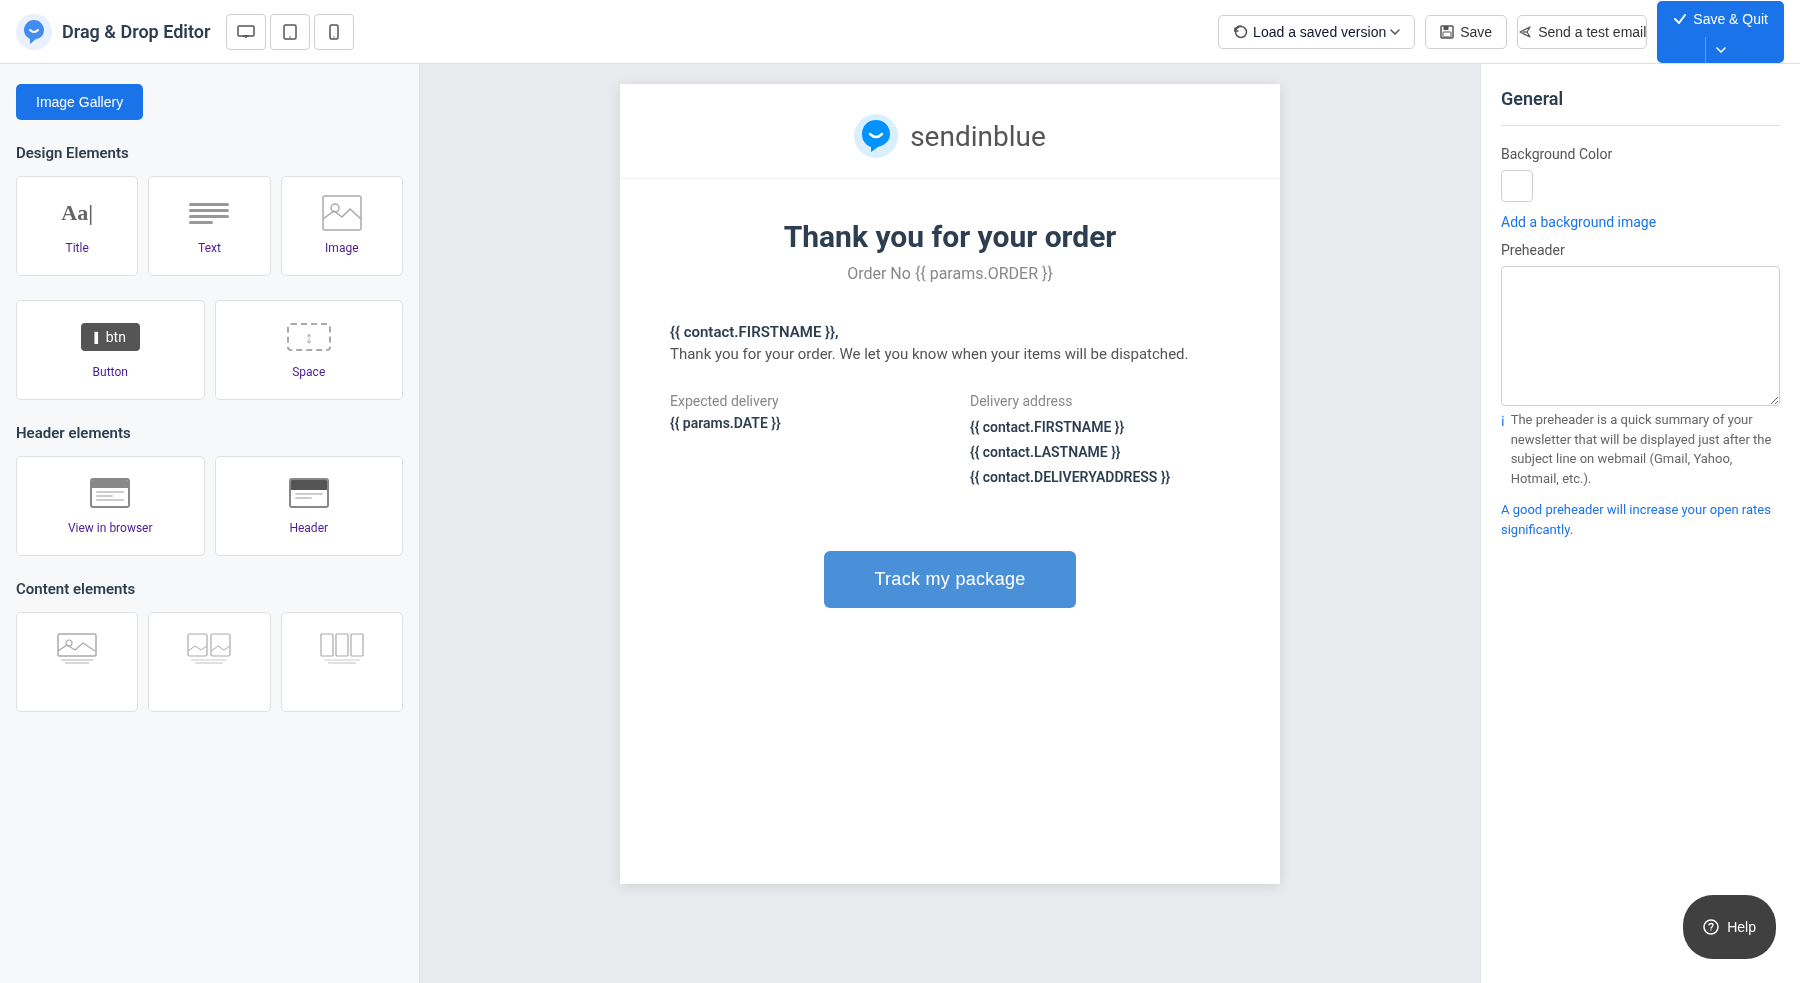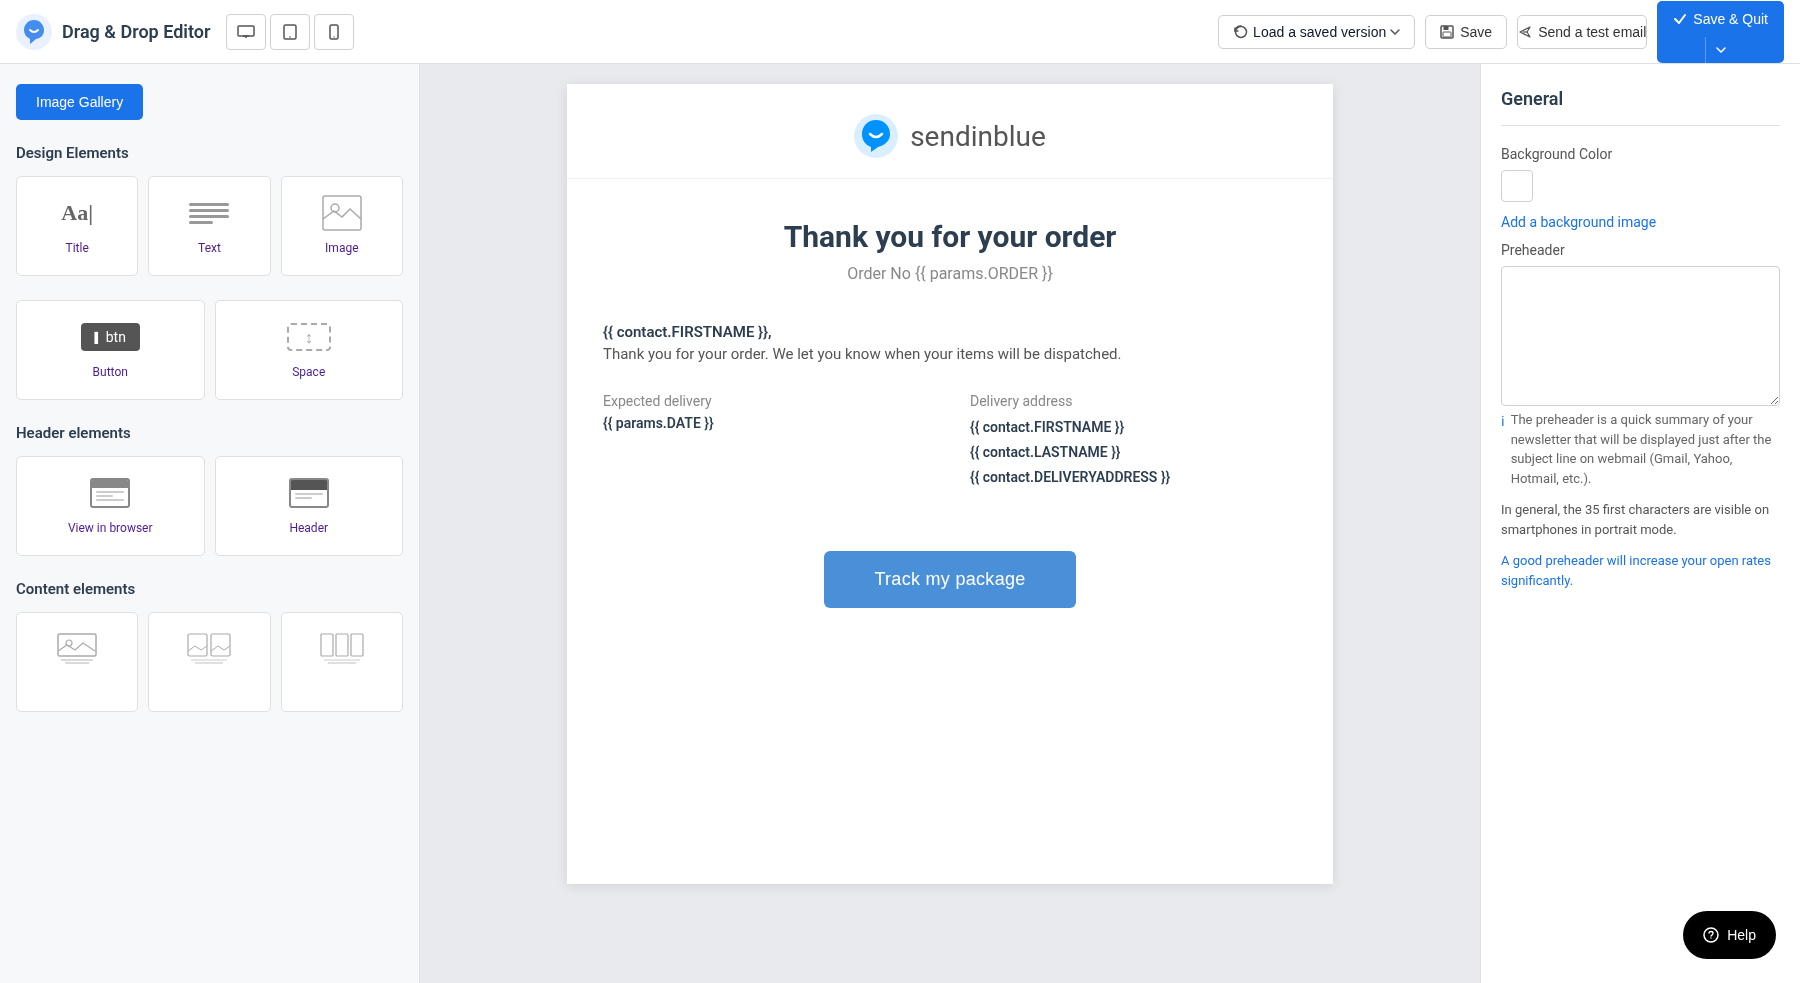--- a/index.html
+++ b/index.html
@@ -100,32 +100,32 @@
     .header-top { background: #555; height: 10px; }
     .header-bottom { display: flex; flex-direction: column; gap: 2px; padding: 3px 4px; }
     .header-line { height: 2px; background: #ccc; border-radius: 1px; }
 
     
     .canvas-area {
       flex: 1; overflow-y: auto; background: #e8eaed;
       display: flex; flex-direction: column; align-items: center; padding: 20px 0;
     }
     .email-canvas {
-      background: #fff; width: 766px; min-height: 800px;
+      background: #fff; width: 660px; min-height: 800px;
       box-shadow: 0 2px 12px rgba(0,0,0,0.1);
     }
     .email-header-logo {
       background: #fff; padding: 30px 20px 20px;
       display: flex; align-items: center; justify-content: center;
       border-bottom: 1px solid #f0f0f0;
     }
     .sendinblue-logo { display: flex; align-items: center; gap: 12px; }
     .sendinblue-icon { width: 44px; height: 44px; }
     .sendinblue-text { font-size: 28px; color: #555; font-weight: 400; }
-    .email-body { padding: 40px 36px; }
+    .email-body { padding: 40px 50px; }
     .email-title-section { text-align: center; margin-bottom: 40px; }
     .email-main-title { font-size: 30px; font-weight: 700; color: #2c3e50; margin-bottom: 10px; }
     .email-order-num { font-size: 16px; color: #888; }
     .email-greeting { margin-bottom: 30px; }
     .email-greeting-name { font-size: 15px; font-weight: 600; color: #2c3e50; }
     .email-greeting-text { font-size: 15px; color: #555; margin-top: 4px; }
     .email-delivery-row { display: flex; gap: 40px; margin-bottom: 40px; }
     .delivery-col { flex: 1; }
     .delivery-label { font-size: 14px; color: #888; margin-bottom: 6px; }
     .delivery-value { font-size: 14px; font-weight: 600; color: #2c3e50; }
@@ -153,22 +153,22 @@
       padding: 10px; font-size: 13px; resize: vertical; outline: none; color: #333;
     }
     .info-text { font-size: 13px; color: #666; line-height: 1.5; margin-bottom: 12px; display: flex; gap: 6px; }
     .info-icon { color: #1a73e8; font-size: 14px; flex-shrink: 0; margin-top: 1px; }
     .note-text { font-size: 13px; color: #555; line-height: 1.5; margin-bottom: 12px; }
     .good-text { color: #1a73e8; font-size: 13px; line-height: 1.5; }
 
     
     .help-btn {
       position: fixed; bottom: 24px; right: 24px;
-      background: #000000; color: #fff; border: none; border-radius: 30px;
-      padding: 16px 20px; font-size: 14px; font-weight: 500; cursor: pointer;
+      background: #404040; color: #fff; border: none; border-radius: 30px;
+      padding: 24px 20px; font-size: 14px; font-weight: 500; cursor: pointer;
       display: flex; align-items: center; gap: 8px;
     }
 
     
     ::-webkit-scrollbar { width: 6px; }
     ::-webkit-scrollbar-track { background: #f0f0f0; }
     ::-webkit-scrollbar-thumb { background: #c0c0c0; border-radius: 3px; }
   </style>
 </head>
 <body>
@@ -438,21 +438,20 @@
     <a class="add-bg-link">Add a background image</a>
 
     <div class="preheader-label">Preheader</div>
     <textarea class="preheader-textarea" style=""></textarea>
 
     <div class="info-text">
       <span class="info-icon">ℹ</span>
       <span>The preheader is a quick summary of your newsletter that will be displayed just after the subject line on webmail (Gmail, Yahoo, Hotmail, etc.).</span>
     </div>
 
-    <div class="note-text">In general, the 35 first characters are visible on smartphones in portrait mode.</div>
 
     <div class="good-text">A good preheader will increase your open rates significantly.</div>
   </div>
 
 </div>
 
 <button class="help-btn">
   <svg width="16" height="16" viewBox="0 0 16 16" fill="none">
     <circle cx="8" cy="8" r="7" stroke="white" stroke-width="1.5"></circle>
     <path d="M6 6C6 5 7 4.5 8 4.5C9 4.5 10 5.2 10 6.2C10 7 9.5 7.5 9 8L8 9" stroke="white" stroke-width="1.3" stroke-linecap="round"></path>

